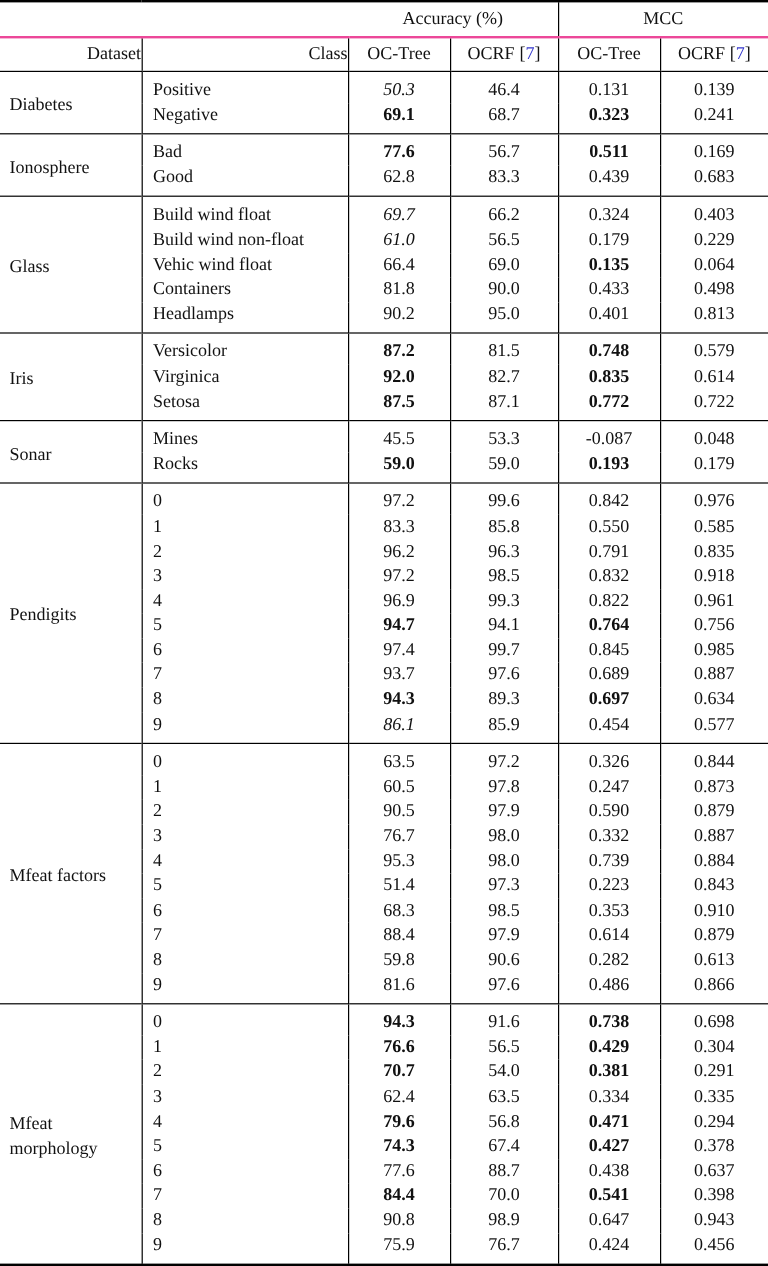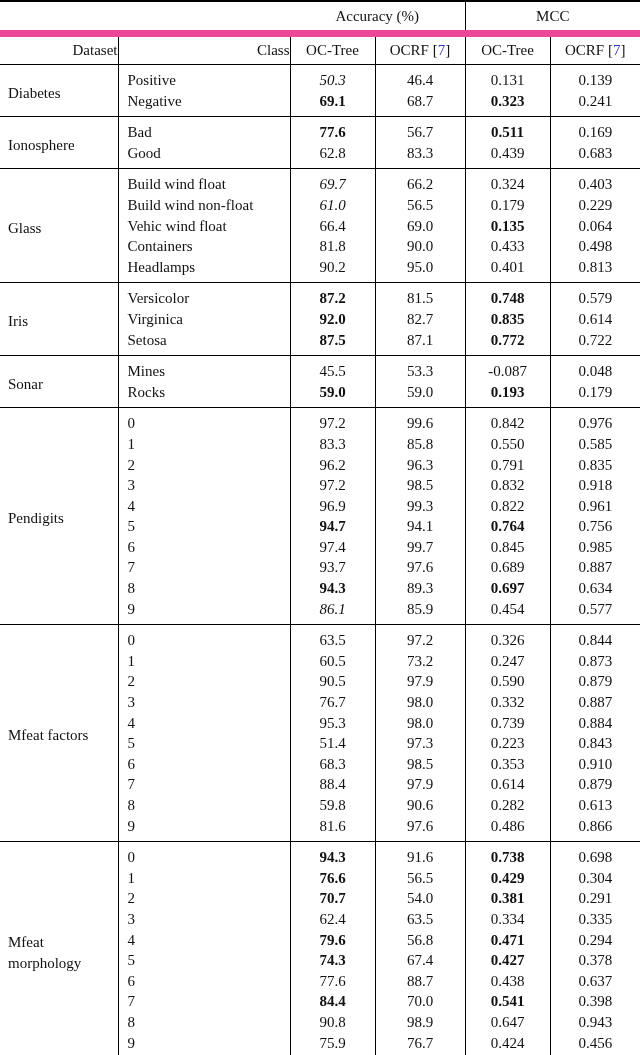--- a/index.html
+++ b/index.html
@@ -9,21 +9,21 @@
     color: #111111;
   }
   table.results {
     width: 640px; border-collapse: collapse; table-layout: fixed;
     border-top: 2.5px solid #000; border-bottom: 2.5px solid #000;
     font-size: 15px;
   }
   
   .sh {
     text-align: center; line-height: 25px; padding: 2px 0 1px 0;
-    border-bottom: 7px solid #ec4899; font-weight: normal;
+    border-bottom: 2px solid #ec4899; font-weight: normal;
   }
   .sh.mcc { border-left: 1px solid #000; }
   
   .ch {
     font-weight: normal; line-height: 23px; padding: 2px 0 2px 0;
     border-bottom: 1.5px solid #000; text-align: center;
   }
   .ch.left { text-align: right; padding-left: 8px; }
   .ch.classcol { padding-left: 16px; }
   .ch.sep, td.sep { border-left: 1px solid #000; }
@@ -264,21 +264,21 @@
           <td class="cell dataset" rowspan="10">Mfeat factors</td>
           <td class="cell classlbl">0</td>
           <td class="cell val">63.5</td>
           <td class="cell val">97.2</td>
           <td class="cell val">0.326</td>
           <td class="cell val">0.844</td>
         </tr>
         <tr>
           <td class="cell classlbl">1</td>
           <td class="cell val">60.5</td>
-          <td class="cell val">73.2</td>
+          <td class="cell val">97.8</td>
           <td class="cell val">0.247</td>
           <td class="cell val">0.873</td>
         </tr>
         <tr>
           <td class="cell classlbl">2</td>
           <td class="cell val">90.5</td>
           <td class="cell val">97.9</td>
           <td class="cell val">0.590</td>
           <td class="cell val">0.879</td>
         </tr>

